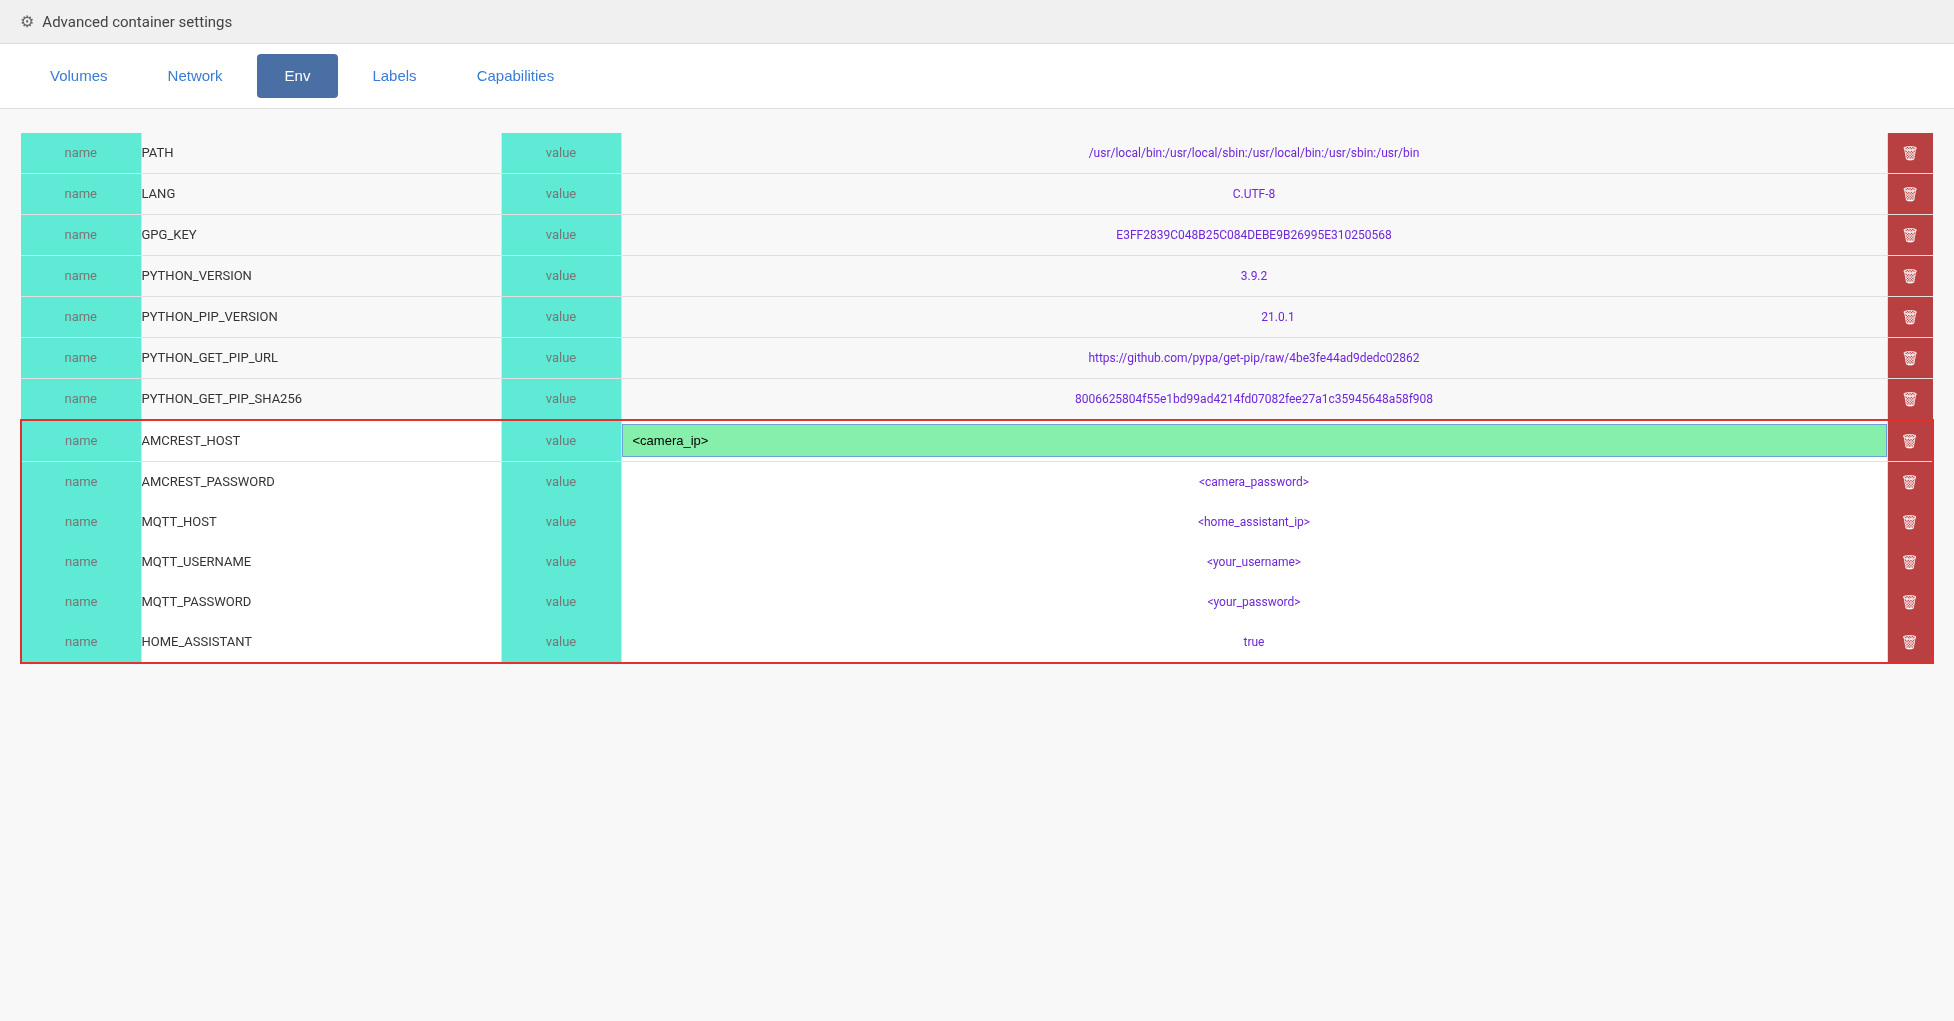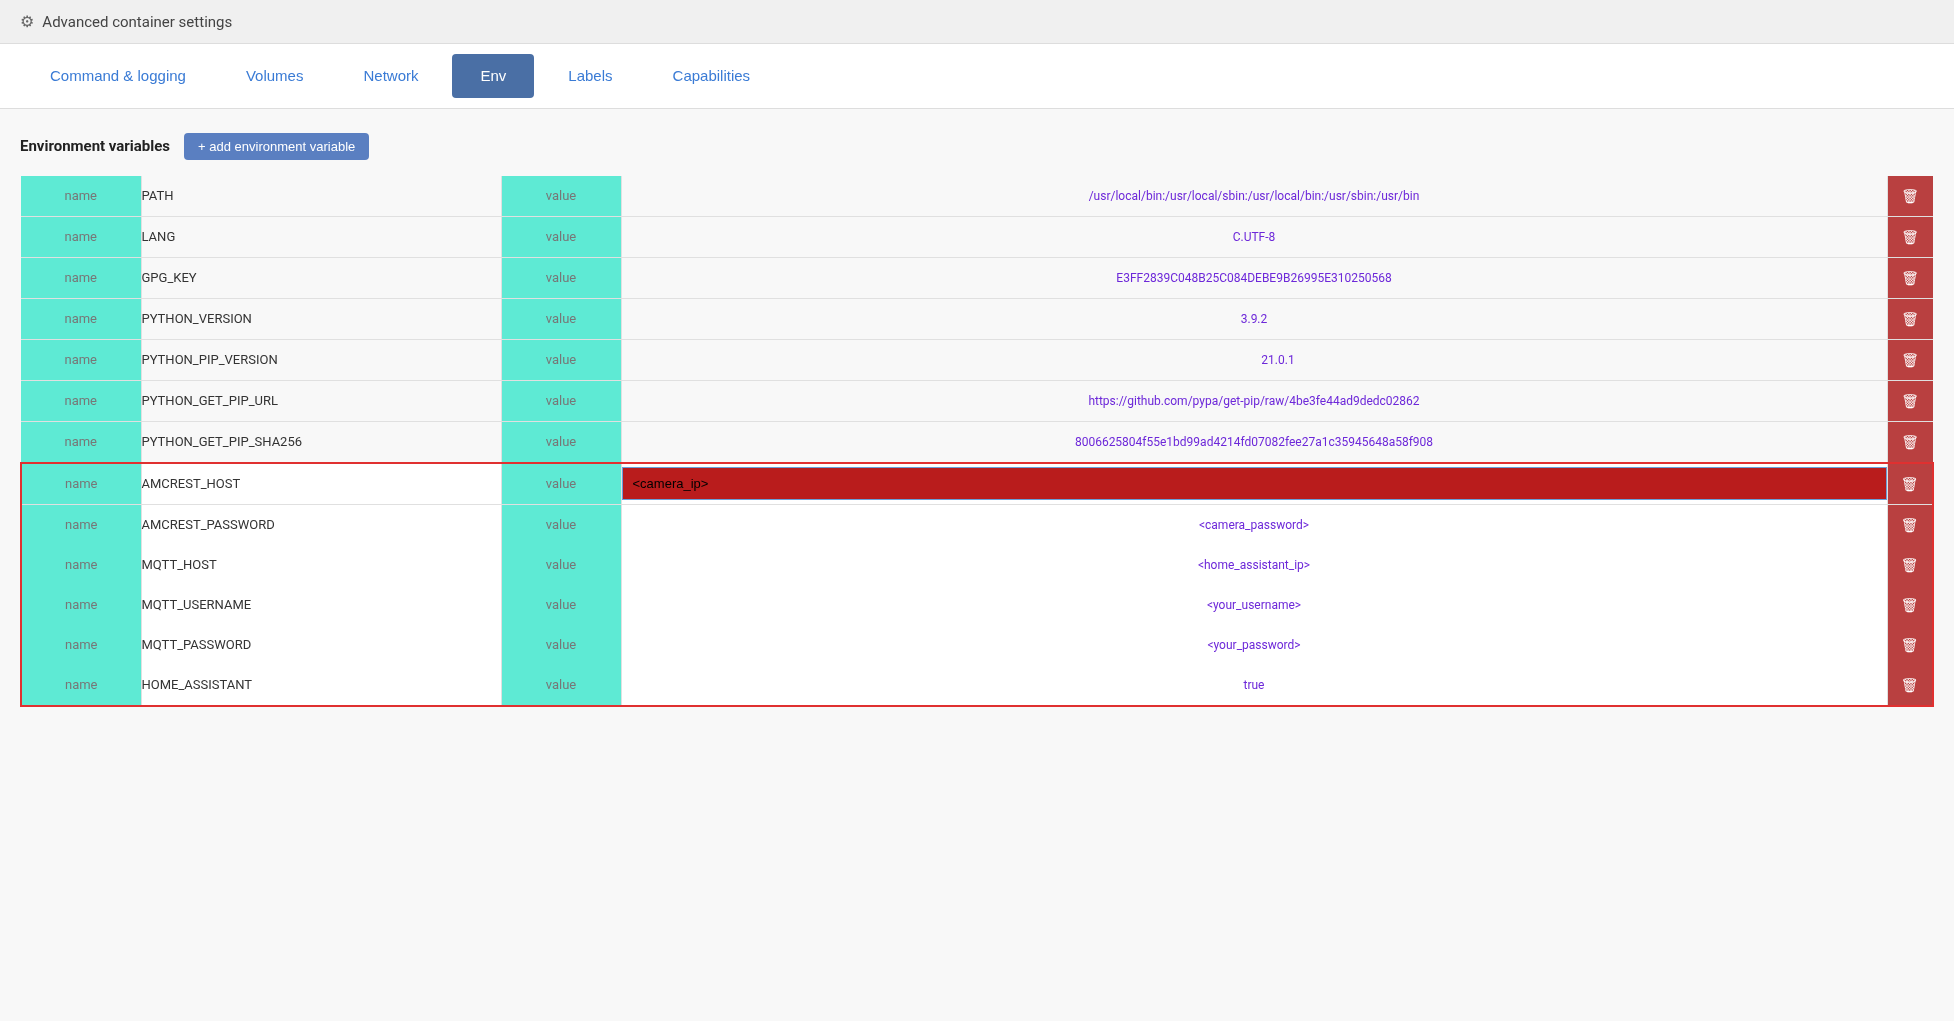--- a/index.html
+++ b/index.html
@@ -123,53 +123,48 @@
       justify-content: center;
       height: 100%;
       padding: 12px 0;
     }
     .input-active {
       border: 1px solid #6a9fd8;
       outline: none;
       padding: 8px 10px;
       font-size: 13px;
       width: 100%;
-      background: #b91c1c;
+      background: #86efac;
     }
     .value-text {
       padding: 10px 14px;
       font-size: 12px;
       color: #6d28d9;
       word-break: break-all;
       text-align: center;
     }
   </style>
 </head>
 <body>
 
 <div class="page-header">
   <span class="gear-icon">⚙</span>
   <span class="page-title">Advanced container settings</span>
 </div>
 
 <div class="tabs-container">
-<button class="tab">Command &amp; logging</button>
     <button class="tab">Volumes</button>
     <button class="tab">Network</button>
     <button class="tab active">Env</button>
     <button class="tab">Labels</button>
     <button class="tab">Capabilities</button>
   </div>
 
 <div class="content">
 
-  <div class="section-header">
-    <span class="section-title">Environment variables</span>
-    <button class="add-btn">+ add environment variable</button>
-  </div>
 
   <div>
     <table class="env-table">
       <tbody id="env-tbody">
       <tr>
             <td class="cell-label">name</td>
             <td class="cell-name-value wide">PATH</td>
             <td class="cell-label">value</td>
             <td class="value-text" style="border-right: 1px solid rgb(224, 224, 224);">/usr/local/bin:/usr/local/sbin:/usr/local/bin:/usr/sbin:/usr/bin</td>
             <td class="cell-delete">

